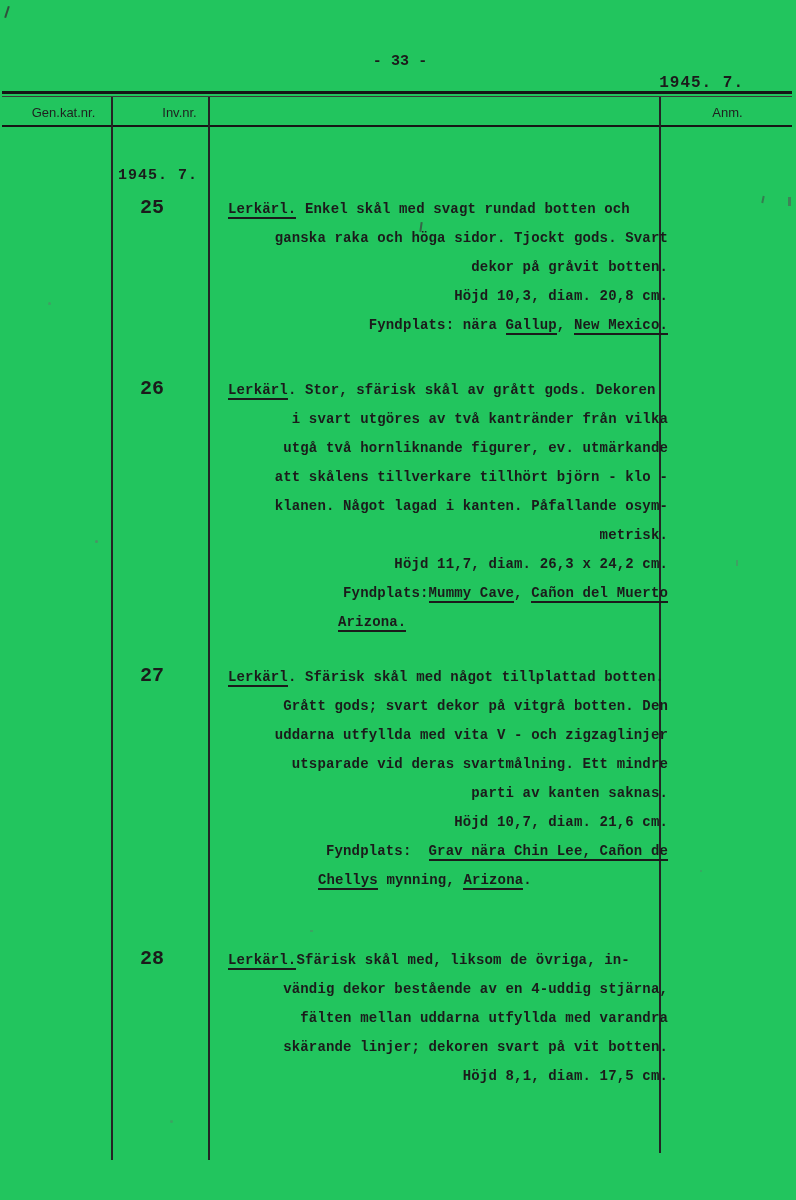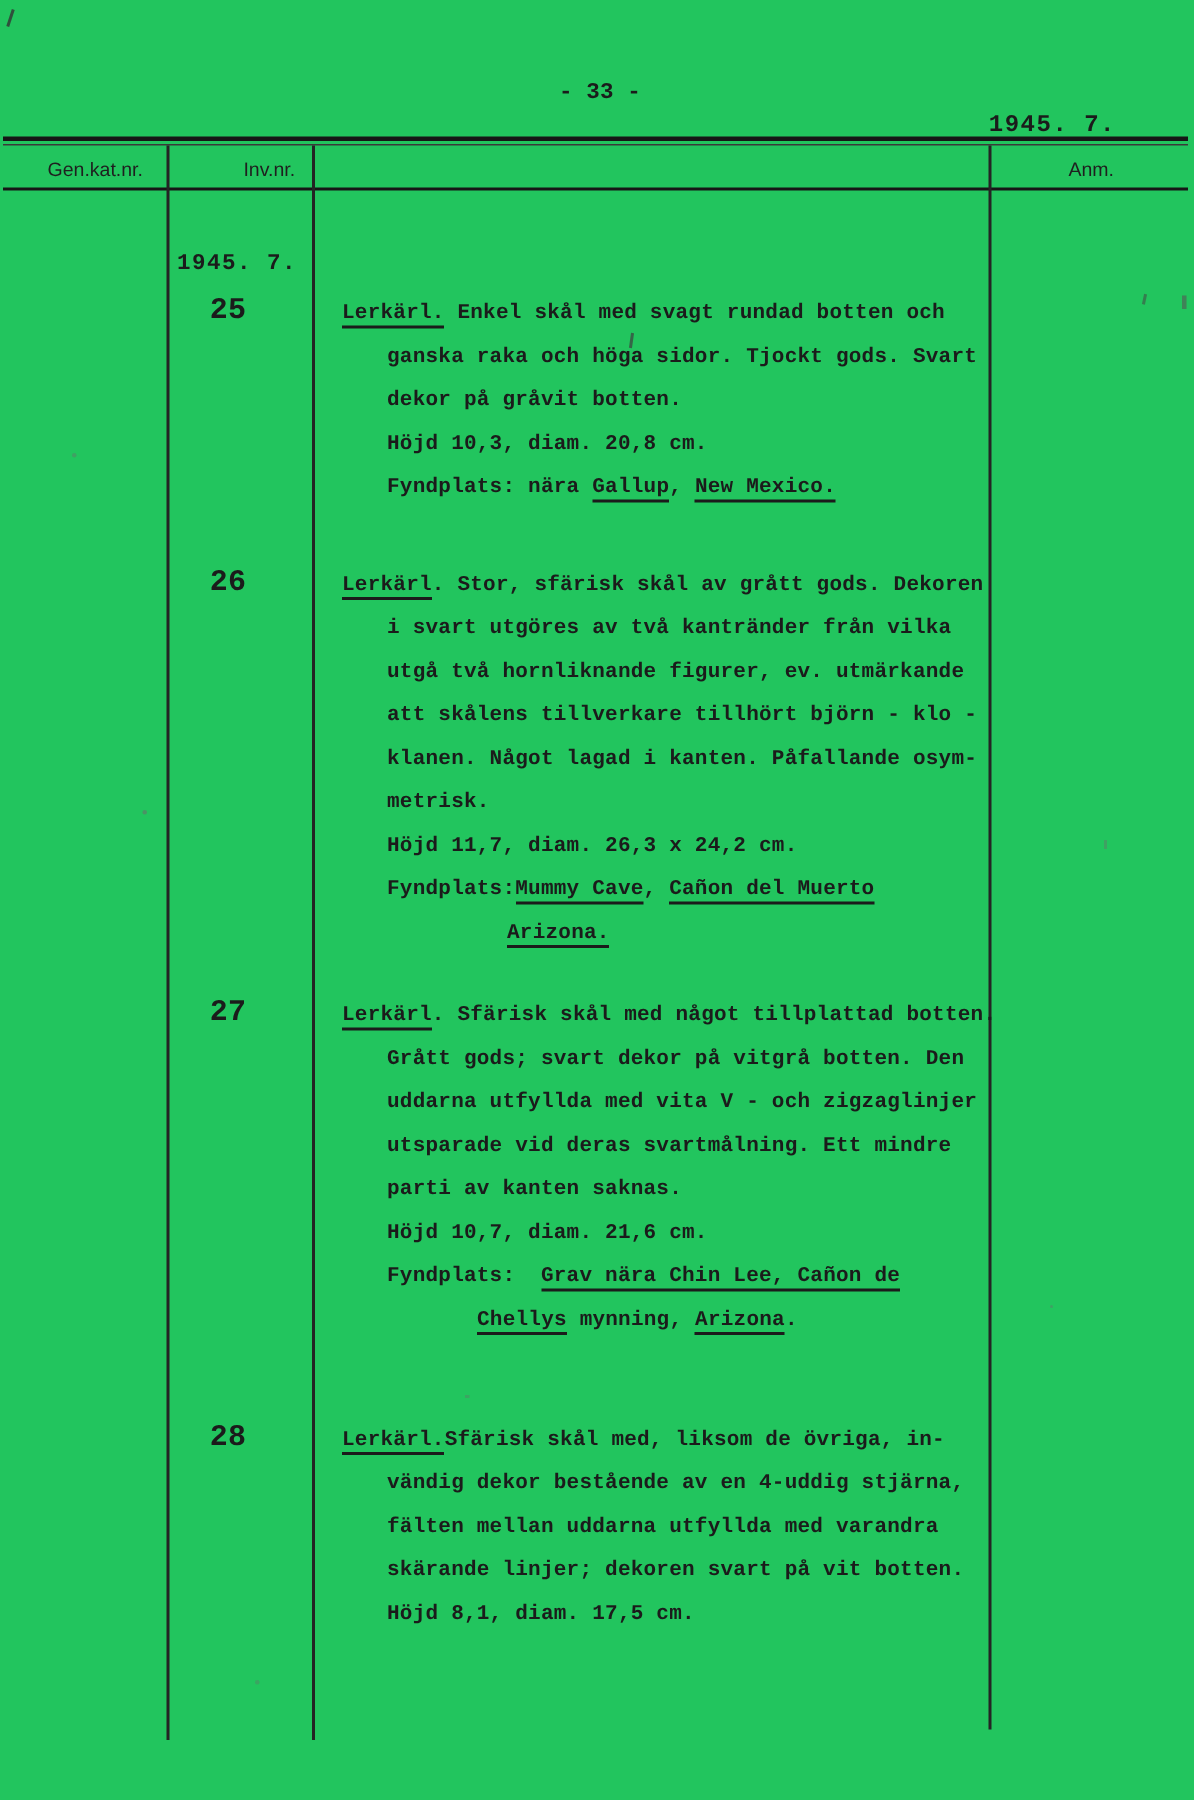--- a/index.html
+++ b/index.html
@@ -51,21 +51,21 @@
   }
   .entry-lines{margin-left:228px;width:440px;}
   .tline{
     white-space:pre;
     font-size:14px;font-weight:bold;
     line-height:29px;height:29px;
     letter-spacing:.15px;
     font-family:Liberation Mono, monospace;
   }
   .ind0{margin-left:0;}
-  .ind1{margin-left:30px;}
+  .ind1{margin-left:30px;text-align:right;}
   .ind2{margin-left:110px;}
   .ind3{margin-left:90px;}
   .u{border-bottom:2px solid #1b1b1b;padding-bottom:0px;}
   
   .printer-mark{
     position:absolute;top:1228px;right:8px;
     font-family:"Liberation Sans","DejaVu Sans",sans-serif;
     font-size:8px;color:#4c4c4c;letter-spacing:.6px;font-weight:bold;
   }
   

